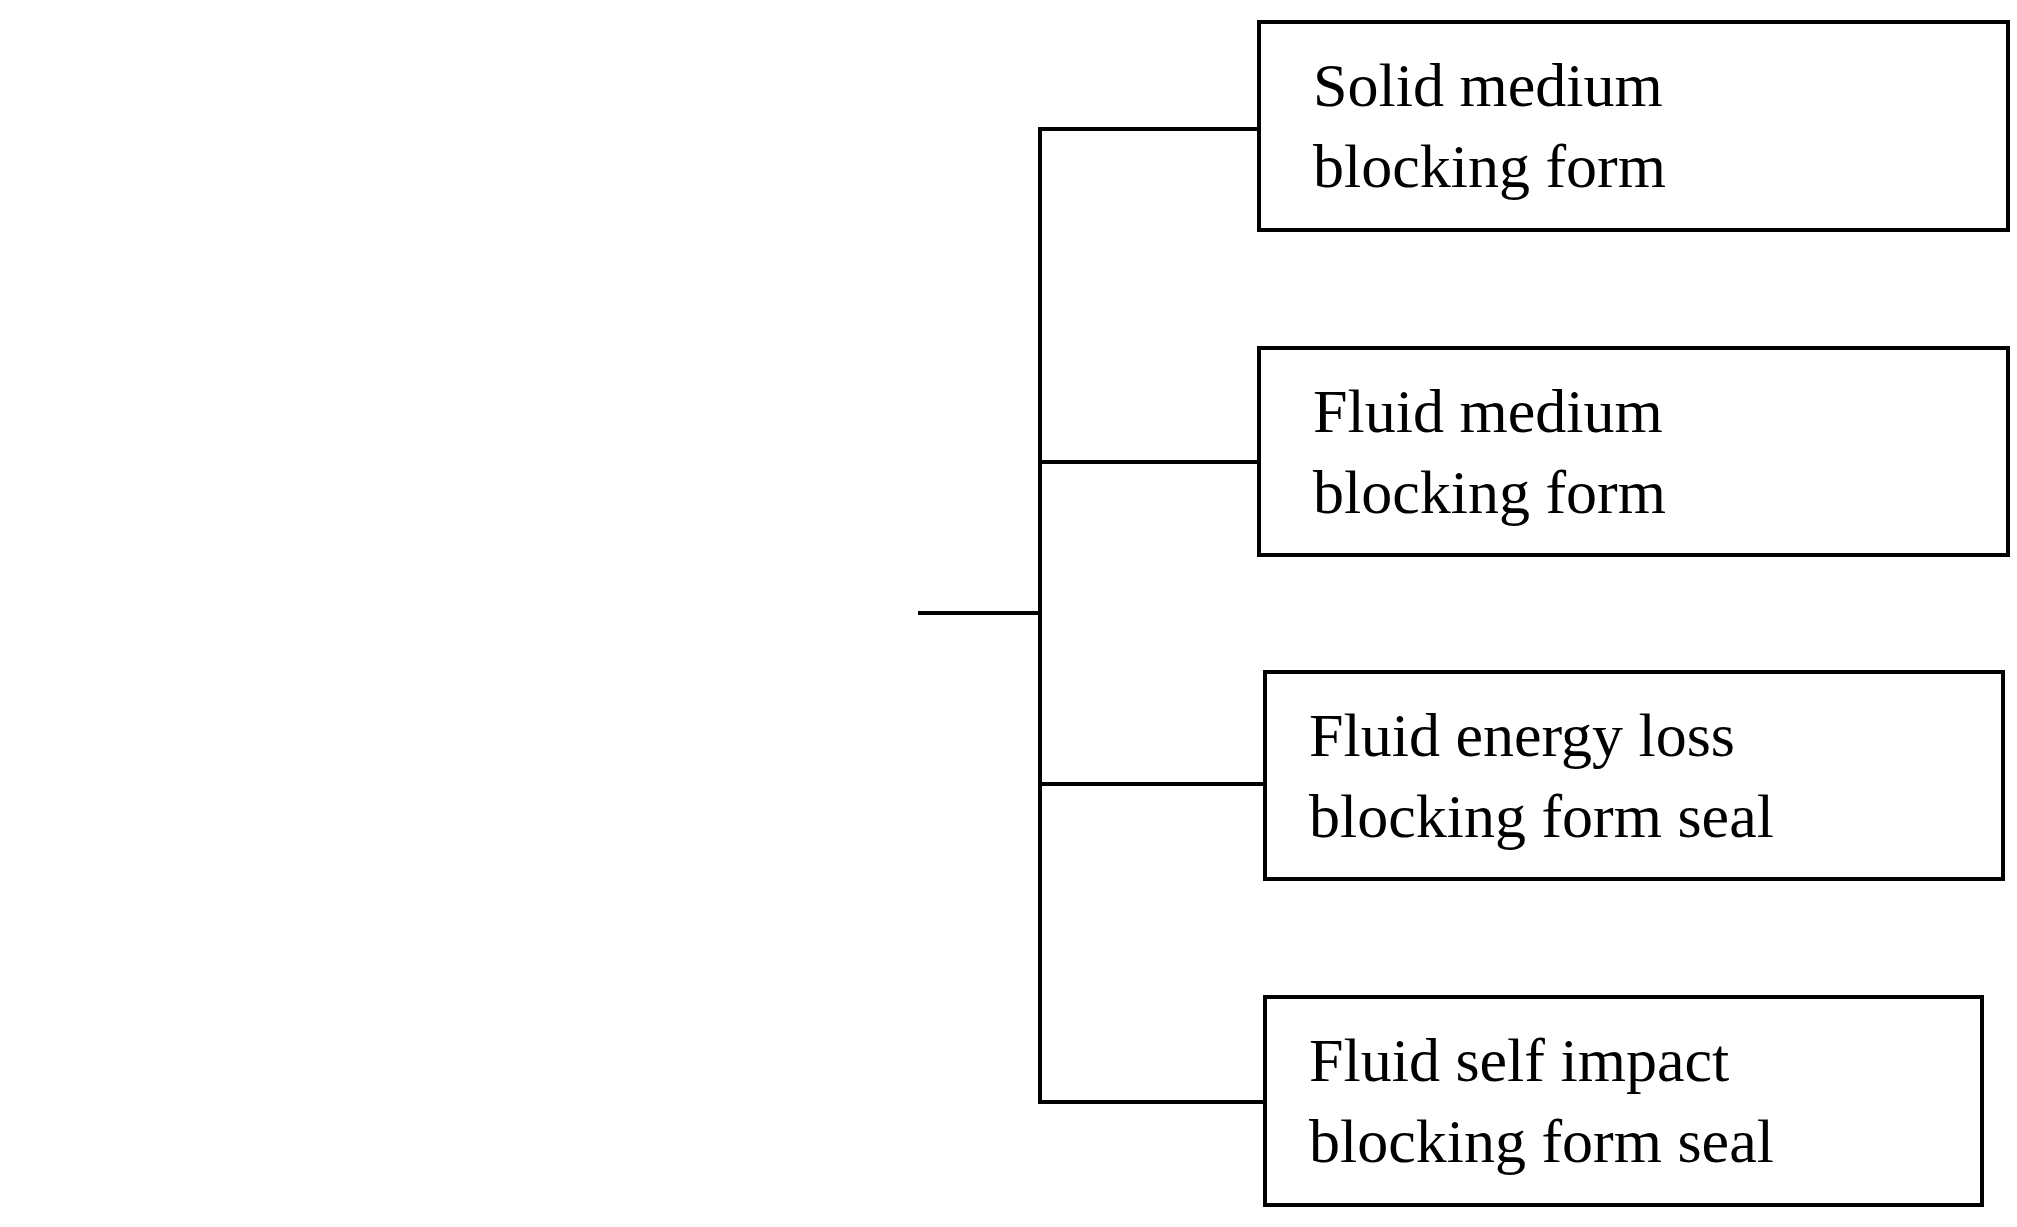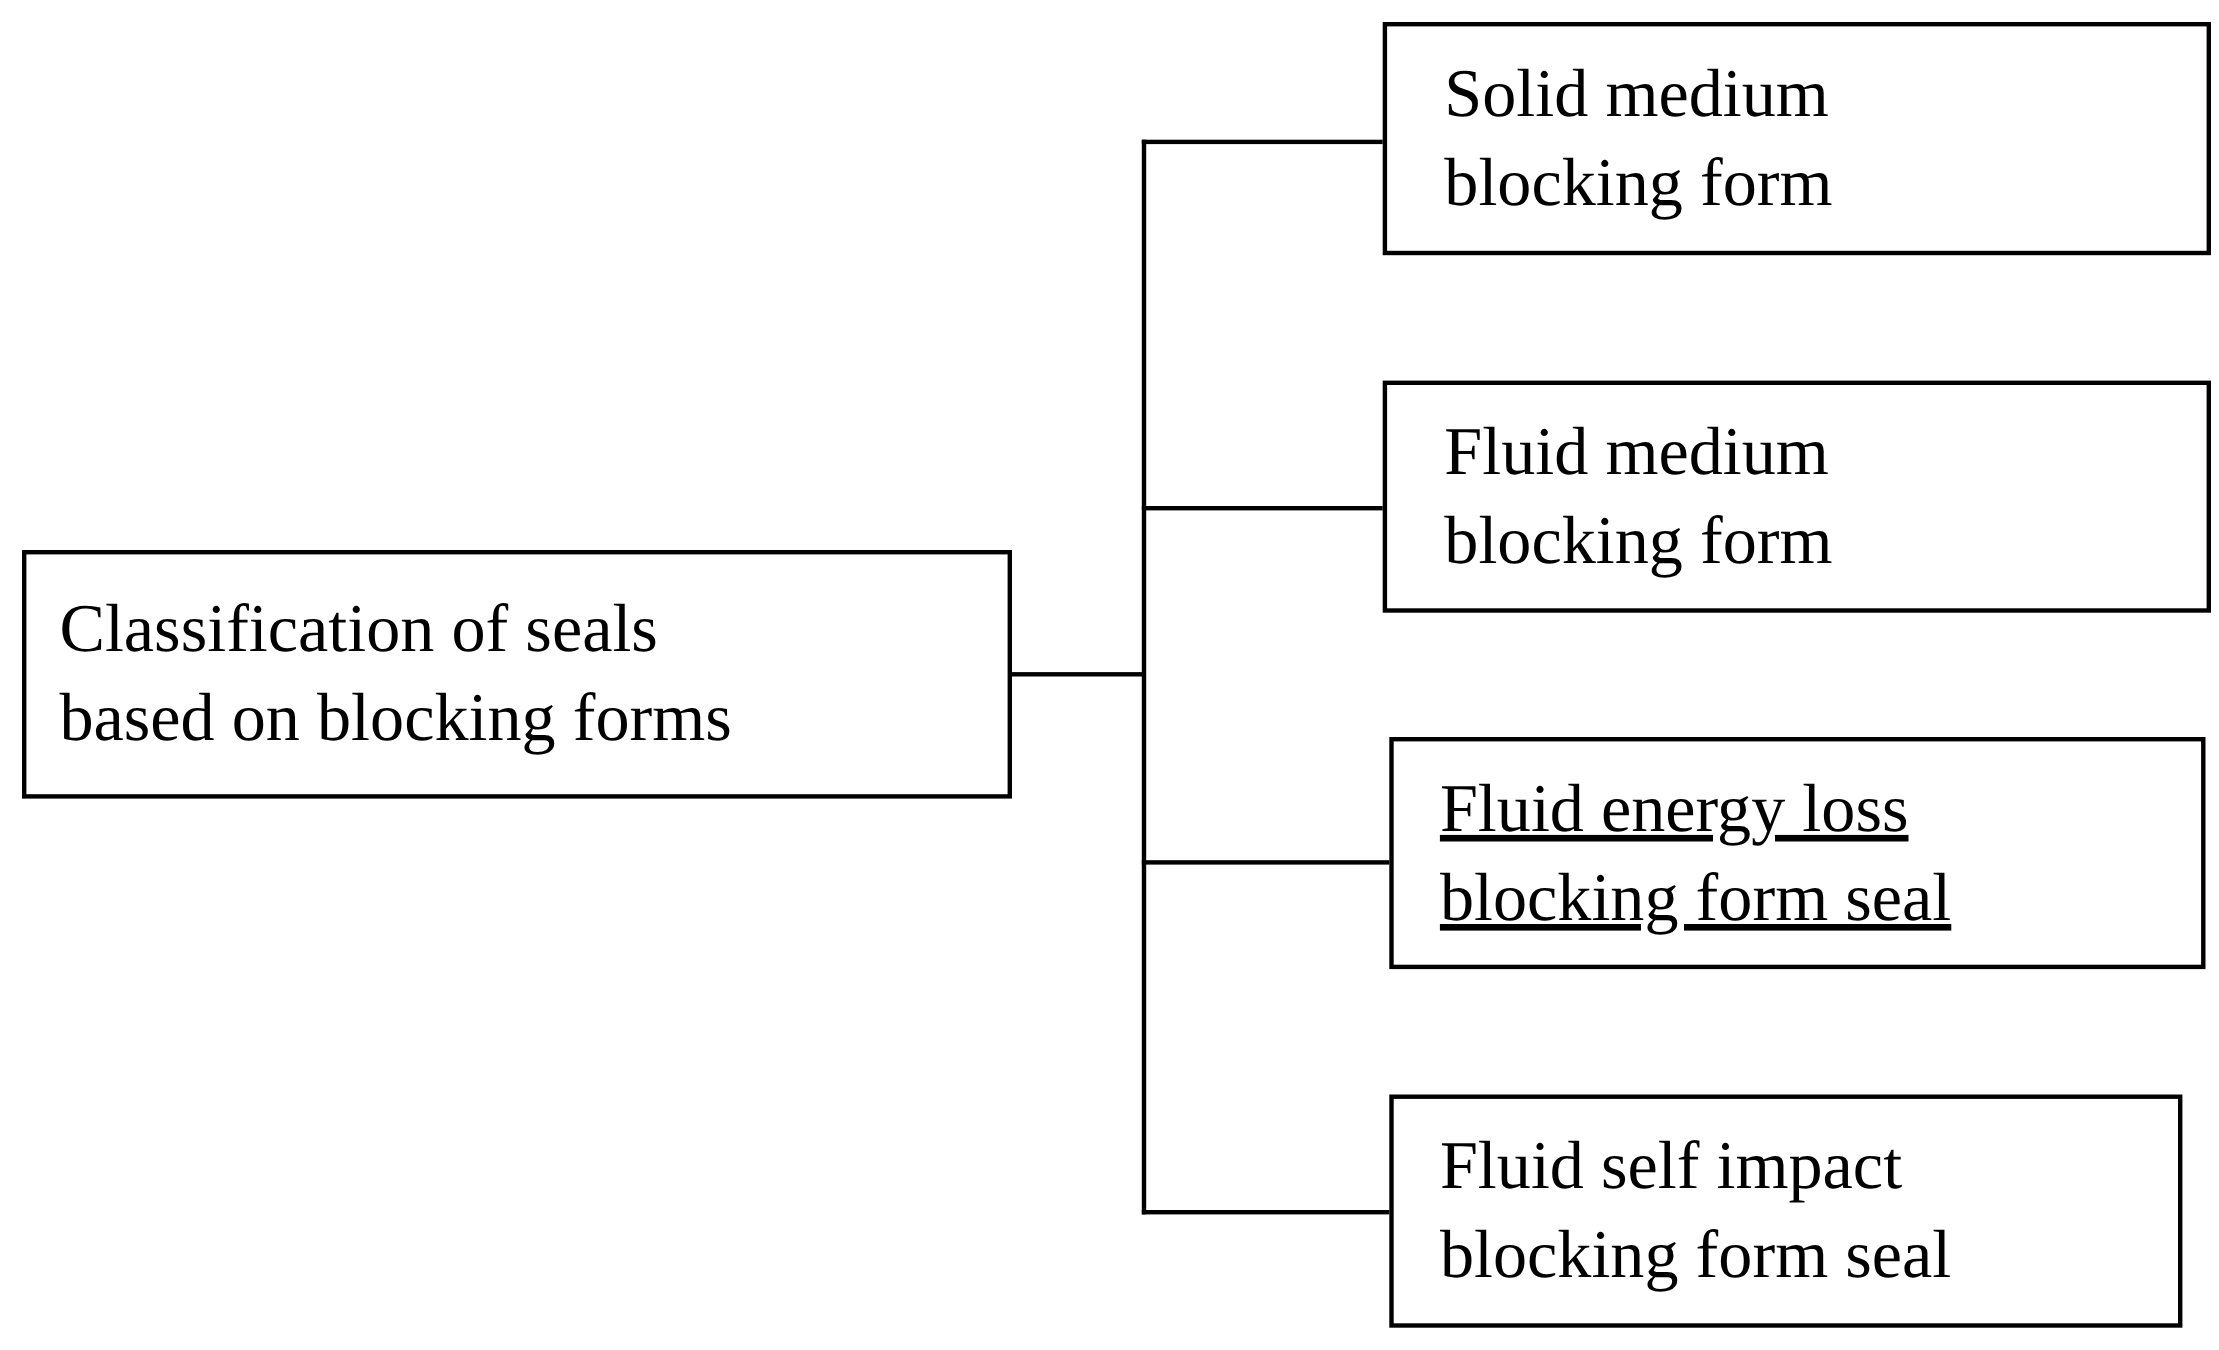--- a/index.html
+++ b/index.html
@@ -46,21 +46,21 @@
   }
   #root-node .label {
     text-align: left;
     width: 100%;
     padding-left: 30px;
   }
 
   
   #child-node-0 { left: 1257px; top: 20px;  width: 753px; height: 212px; }
   #child-node-1 { left: 1257px; top: 346px; width: 753px; height: 211px; }
-  #child-node-2 { left: 1263px; top: 670px; width: 742px; height: 211px; text-decoration: underline; }
+  #child-node-2 { left: 1263px; top: 670px; width: 742px; height: 211px; }
   #child-node-3 { left: 1263px; top: 995px; width: 721px; height: 212px; }
 
   #child-node-0 .label,
   #child-node-1 .label {
     text-align: left;
     width: 100%;
     padding-left: 52px;
   }
   #child-node-2 .label,
   #child-node-3 .label {
@@ -95,24 +95,20 @@
 
 <div id="canvas">
 
   <div class="conn h" id="root-stub"></div>
   <div class="conn v" id="trunk-vertical"></div>
   <div class="conn h" id="branch-stub-0"></div>
   <div class="conn h" id="branch-stub-1"></div>
   <div class="conn h" id="branch-stub-2"></div>
   <div class="conn h" id="branch-stub-3"></div>
 
-  <div class="node" id="root-node">
-    <span class="label">Classification of seals
-based on blocking forms</span>
-  </div>
 
   <div class="node" id="child-node-0">
     <span class="label">Solid medium
 blocking form</span>
   </div>
 
   <div class="node" id="child-node-1">
     <span class="label">Fluid medium
 blocking form</span>
   </div>

